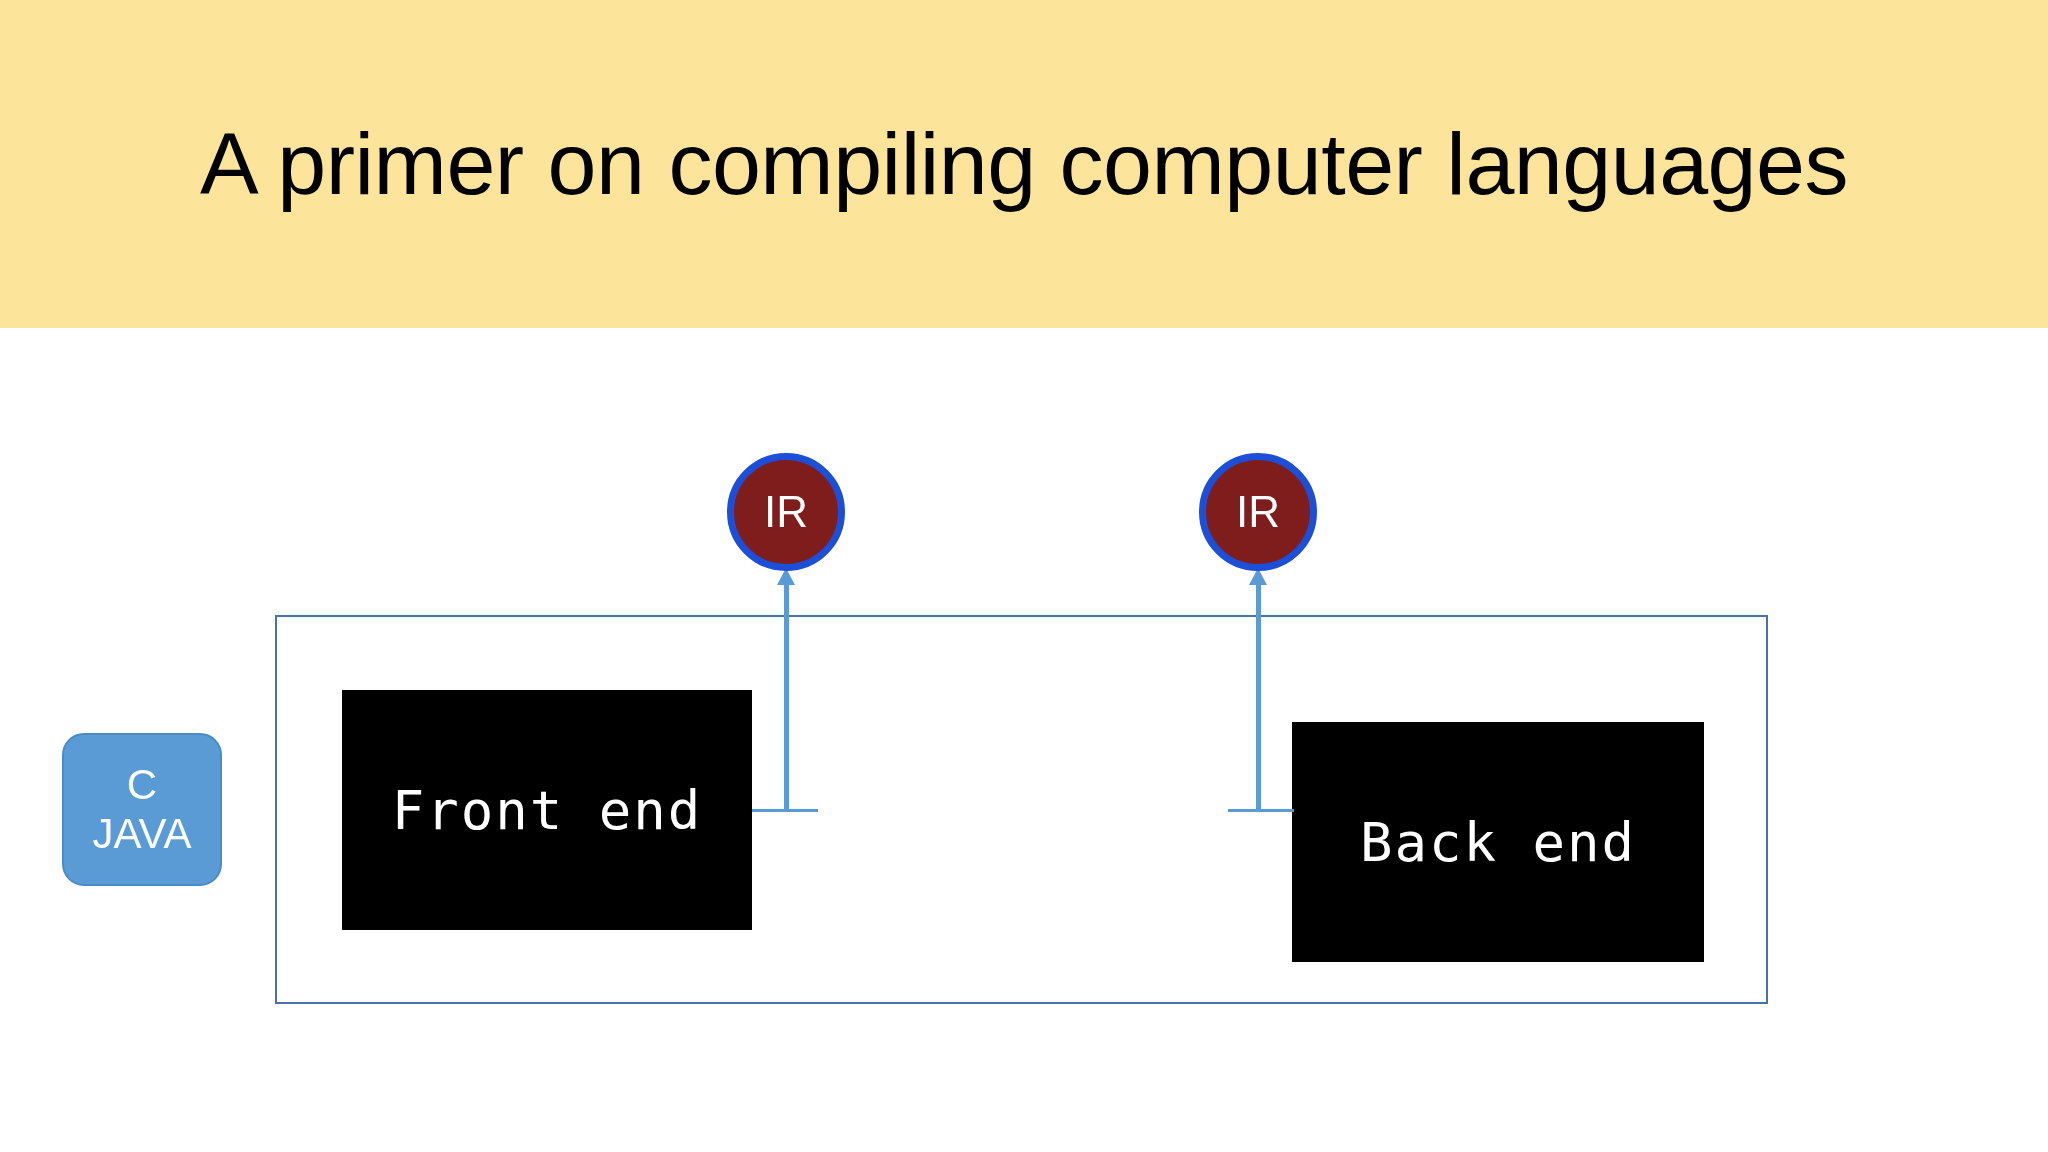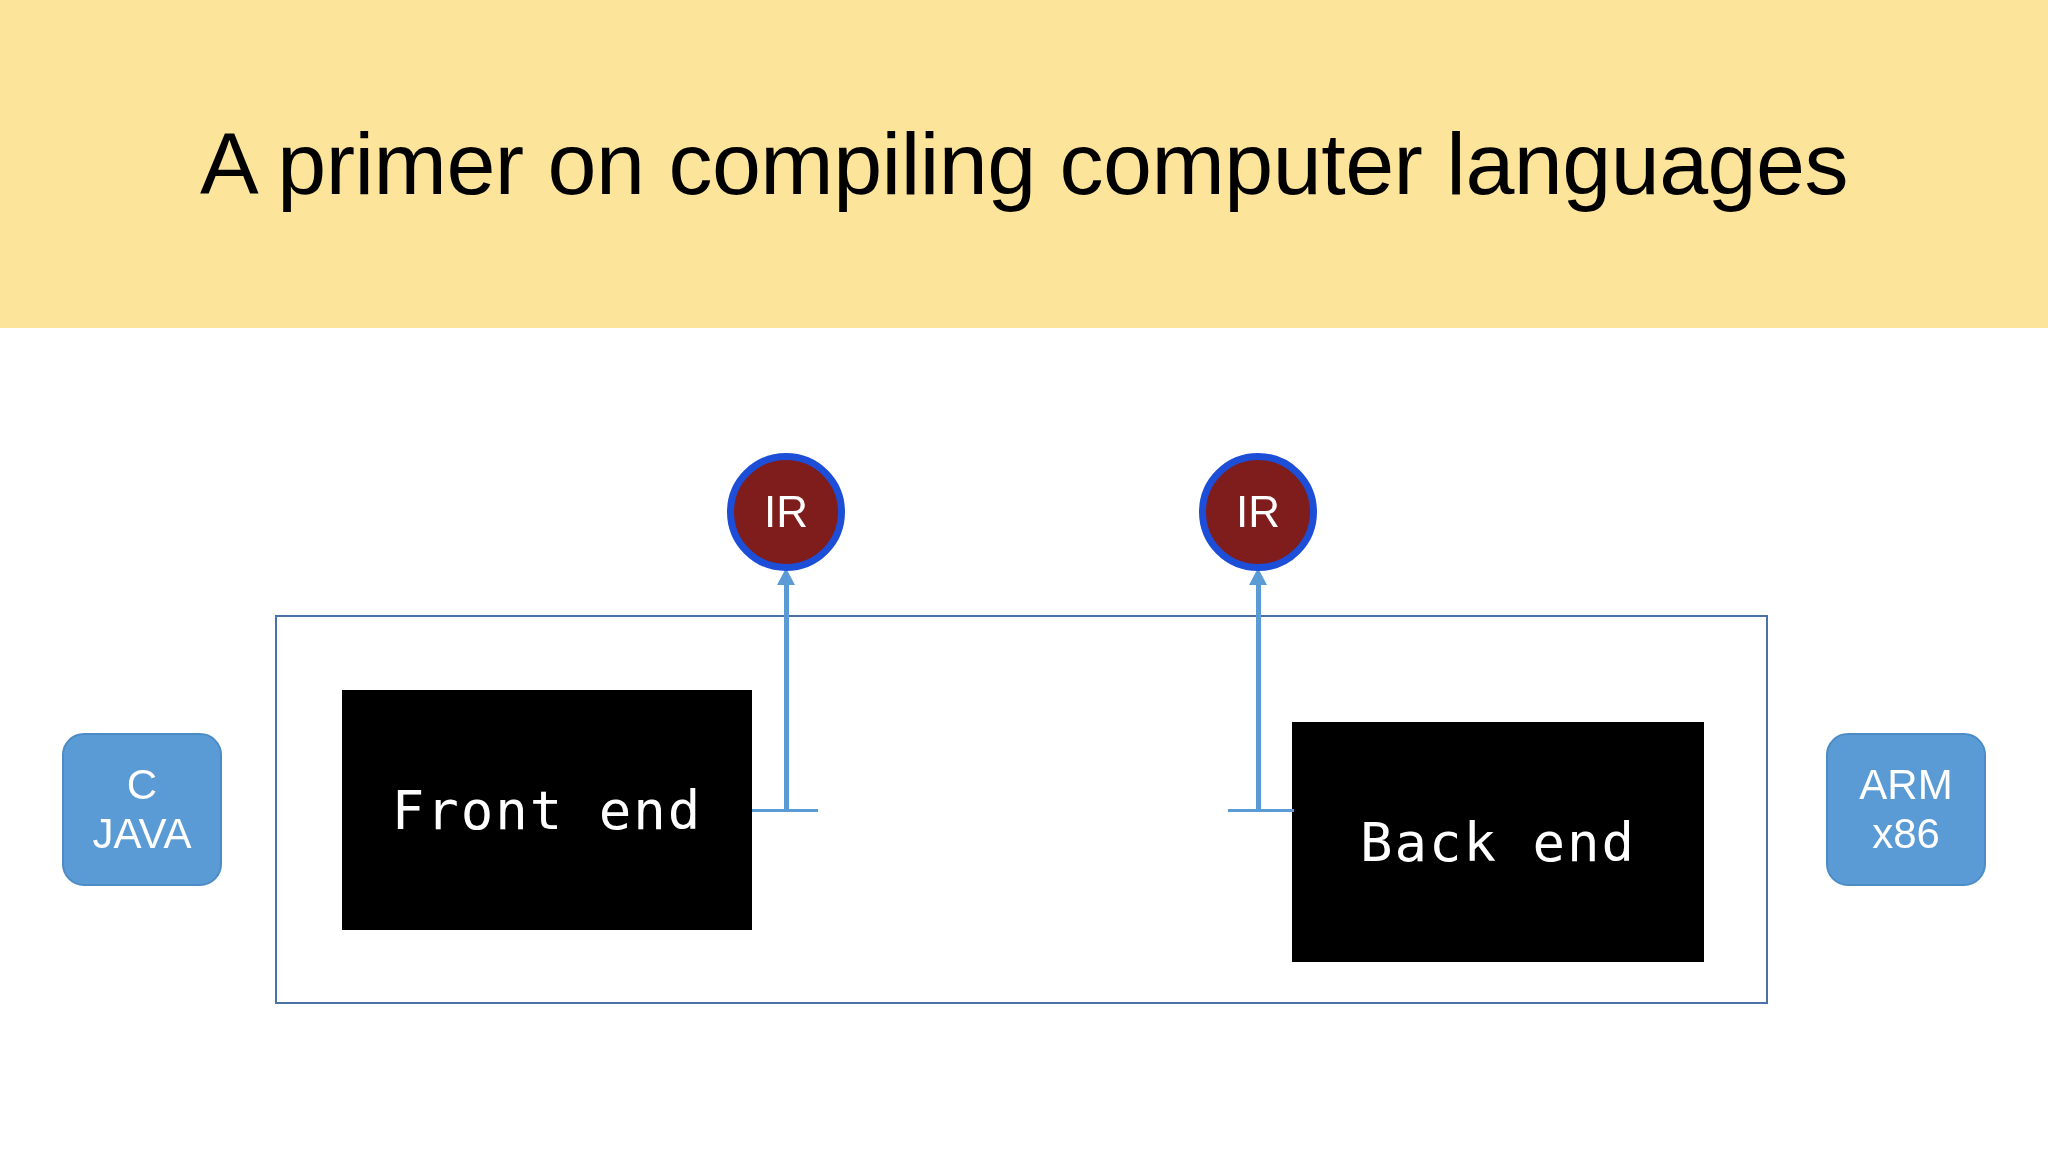--- a/index.html
+++ b/index.html
@@ -181,18 +181,14 @@
 
   <div class="ir-circle ir-circle-1">IR</div>
 
   <div class="ir-circle ir-circle-2">IR</div>
 
   <div class="round-box round-box-left">
     <span class="line">C</span>
     <span class="line">JAVA</span>
   </div>
 
-  <div class="round-box round-box-right">
-    <span class="line">ARM</span>
-    <span class="line">x86</span>
-  </div>
 
 </div>
 
 </body></html>

